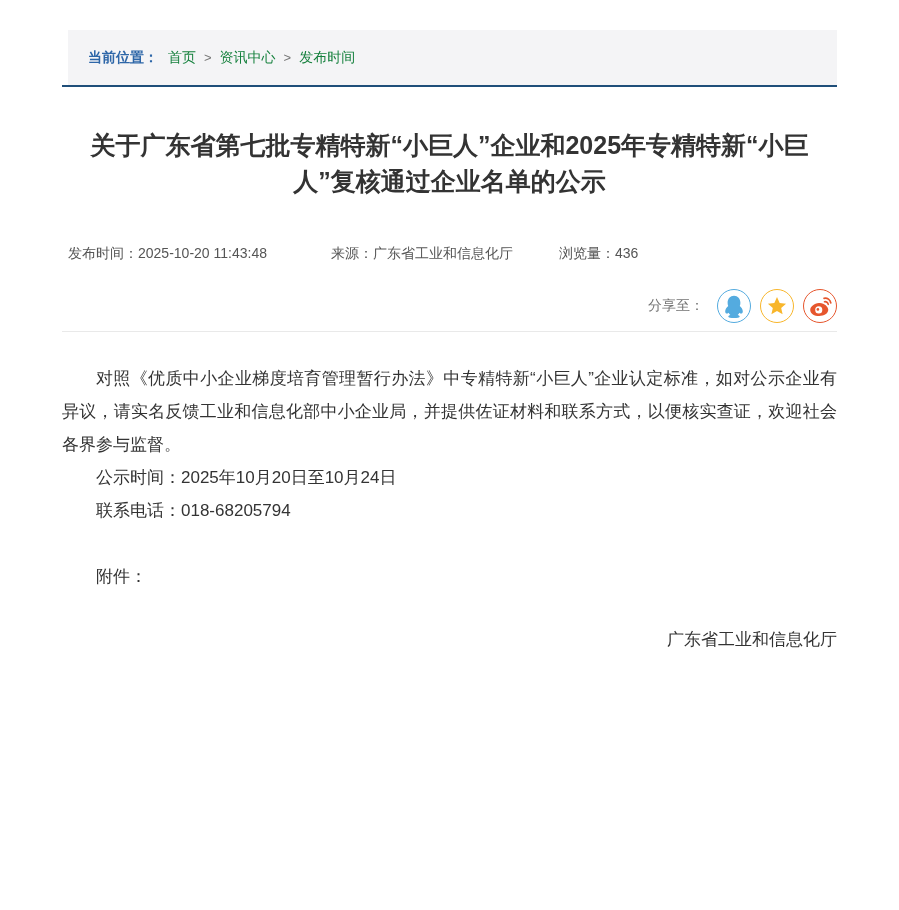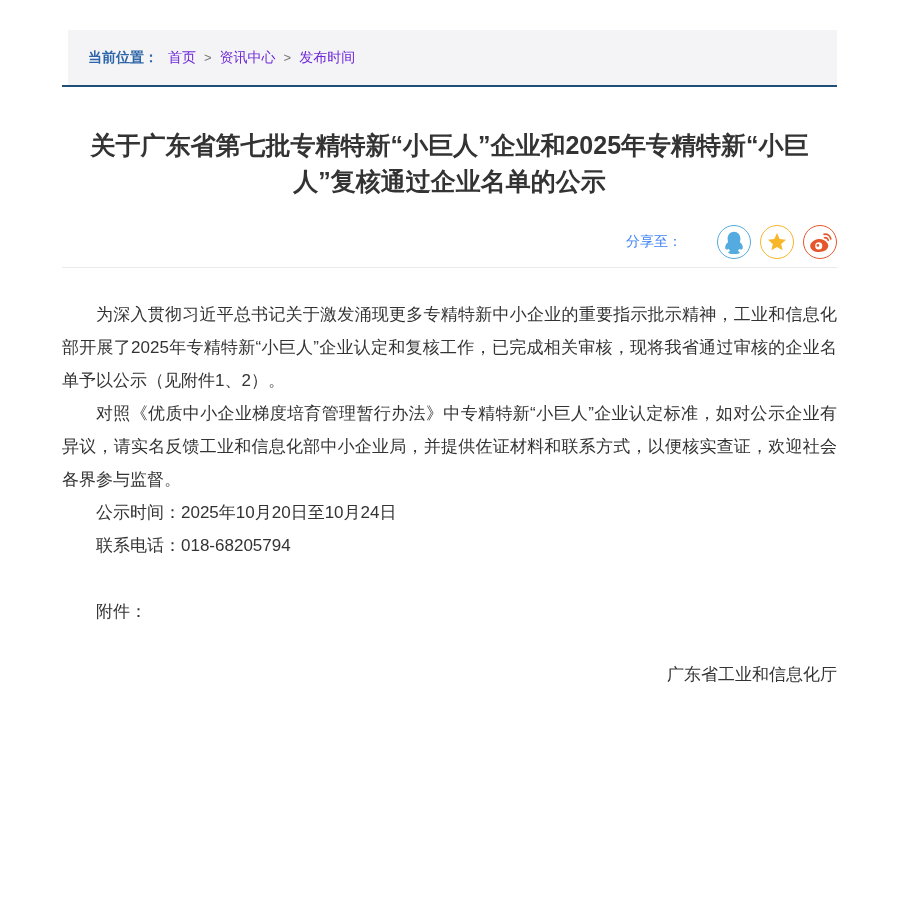--- a/index.html
+++ b/index.html
@@ -26,21 +26,21 @@
   .crumb-bar {
     background: #f4f4f6;
     height: 55px;
     margin-left: 6px;
     display: flex;
     align-items: center;
     padding: 0 20px;
     font-size: 14px;
   }
   .crumb-label { color: #2d66a8; font-weight: bold; margin-right: 10px; }
-  .crumb-link { color: #6d28d9; text-decoration: none; cursor: pointer; }
+  .crumb-link { color: #15803d; text-decoration: none; cursor: pointer; }
   .crumb-sep { color: #777777; margin: 0 8px; font-size: 13px; }
   .blue-line { height: 2px; background: #1f4e79; }
 
   
   .title {
     margin: 40px 0 0 0;
     font-size: 25px;
     line-height: 36px;
     font-weight: bold;
     text-align: center;
@@ -61,21 +61,21 @@
   .meta-item.views { margin-left: 46px; }
 
   
   .share-row {
     margin-top: 24px;
     display: flex;
     justify-content: flex-end;
     align-items: center;
     height: 38px;
   }
-  .share-label { font-size: 14px; color: #3b82f6; margin-right: 26px; }
+  .share-label { font-size: 14px; color: #737373; margin-right: 4px; }
   .share-icon {
     width: 34px;
     height: 34px;
     border-radius: 50%;
     border: 1px solid;
     margin-left: 9px;
     display: flex;
     align-items: center;
     justify-content: center;
     cursor: pointer;
@@ -122,20 +122,31 @@
       <a class="crumb-link">首页</a>
       <span class="crumb-sep">&gt;</span>
       <a class="crumb-link">资讯中心</a>
       <span class="crumb-sep">&gt;</span>
       <a class="crumb-link">发布时间</a>
     </div>
     <div class="blue-line"></div>
 
     <h1 class="title">关于广东省第七批专精特新“小巨人”企业和2025年专精特新“小巨人”复核通过企业名单的公示</h1>
 
+    <div class="meta-row">
+      <span class="meta-item">
+        <span>发布时间：</span><span>2025-10-20 11:43:48</span>
+      </span>
+      <span class="meta-item">
+        <span>来源：</span><span>广东省工业和信息化厅</span>
+      </span>
+      <span class="meta-item views">
+        <span>浏览量：</span><span>436</span>
+      </span>
+    </div>
 
     <div class="share-row">
       <span class="share-label">分享至：</span>
 
       <span class="share-icon qq">
         <span>
           <svg width="32" height="32" viewBox="0 0 36 36">
             <path fill="#54abdf" d="M18 6.5c-4.3 0-7.2 3.3-7.2 7.8 0 1.3.2 2.5.7 3.7-2 1.7-3.4 4.1-3.4 6.2 0 1.3.7 2.3 1.8 2.3.7 0 1.4-.4 2.1-1 .4 1.1 1 2 1.9 2.7-1.4.4-2.3 1-2.3 1.8 0 1 2.9 1.4 6.4 1.4s6.4-.4 6.4-1.4c0-.8-.9-1.4-2.3-1.8.9-.7 1.5-1.6 1.9-2.7.7.6 1.4 1 2.1 1 1.1 0 1.8-1 1.8-2.3 0-2.1-1.4-4.5-3.4-6.2.5-1.2.7-2.4.7-3.7 0-4.5-2.9-7.8-7.2-7.8z"></path>
           </svg>
         </span>
@@ -158,21 +169,20 @@
             <path fill="none" stroke="#e6562d" stroke-width="2" stroke-linecap="round" d="M22.6 9.3c3.6-.8 7 1.6 7.5 5.2"></path>
             <path fill="none" stroke="#e6562d" stroke-width="1.8" stroke-linecap="round" d="M23.1 13.2c2-.4 3.9 1 4.2 3"></path>
           </svg>
         </span>
       </span>
     </div>
 
     <div class="divider-gray"></div>
 
     <div class="body">
-      <p class="para">为深入贯彻习近平总书记关于激发涌现更多专精特新中小企业的重要指示批示精神，工业和信息化部开展了2025年专精特新“小巨人”企业认定和复核工作，已完成相关审核，现将我省通过审核的企业名单予以公示（见附件1、2）。</p>
       <p class="para">对照《优质中小企业梯度培育管理暂行办法》中专精特新“小巨人”企业认定标准，如对公示企业有异议，请实名反馈工业和信息化部中小企业局，并提供佐证材料和联系方式，以便核实查证，欢迎社会各界参与监督。</p>
       <div class="info-line">公示时间：2025年10月20日至10月24日</div>
       <div class="info-line">联系电话：018-68205794</div>
 
       <div class="attachments">
         <div class="attach-label">附件：</div>
       </div>
 
       <div class="signature">
         <div>广东省工业和信息化厅</div>

